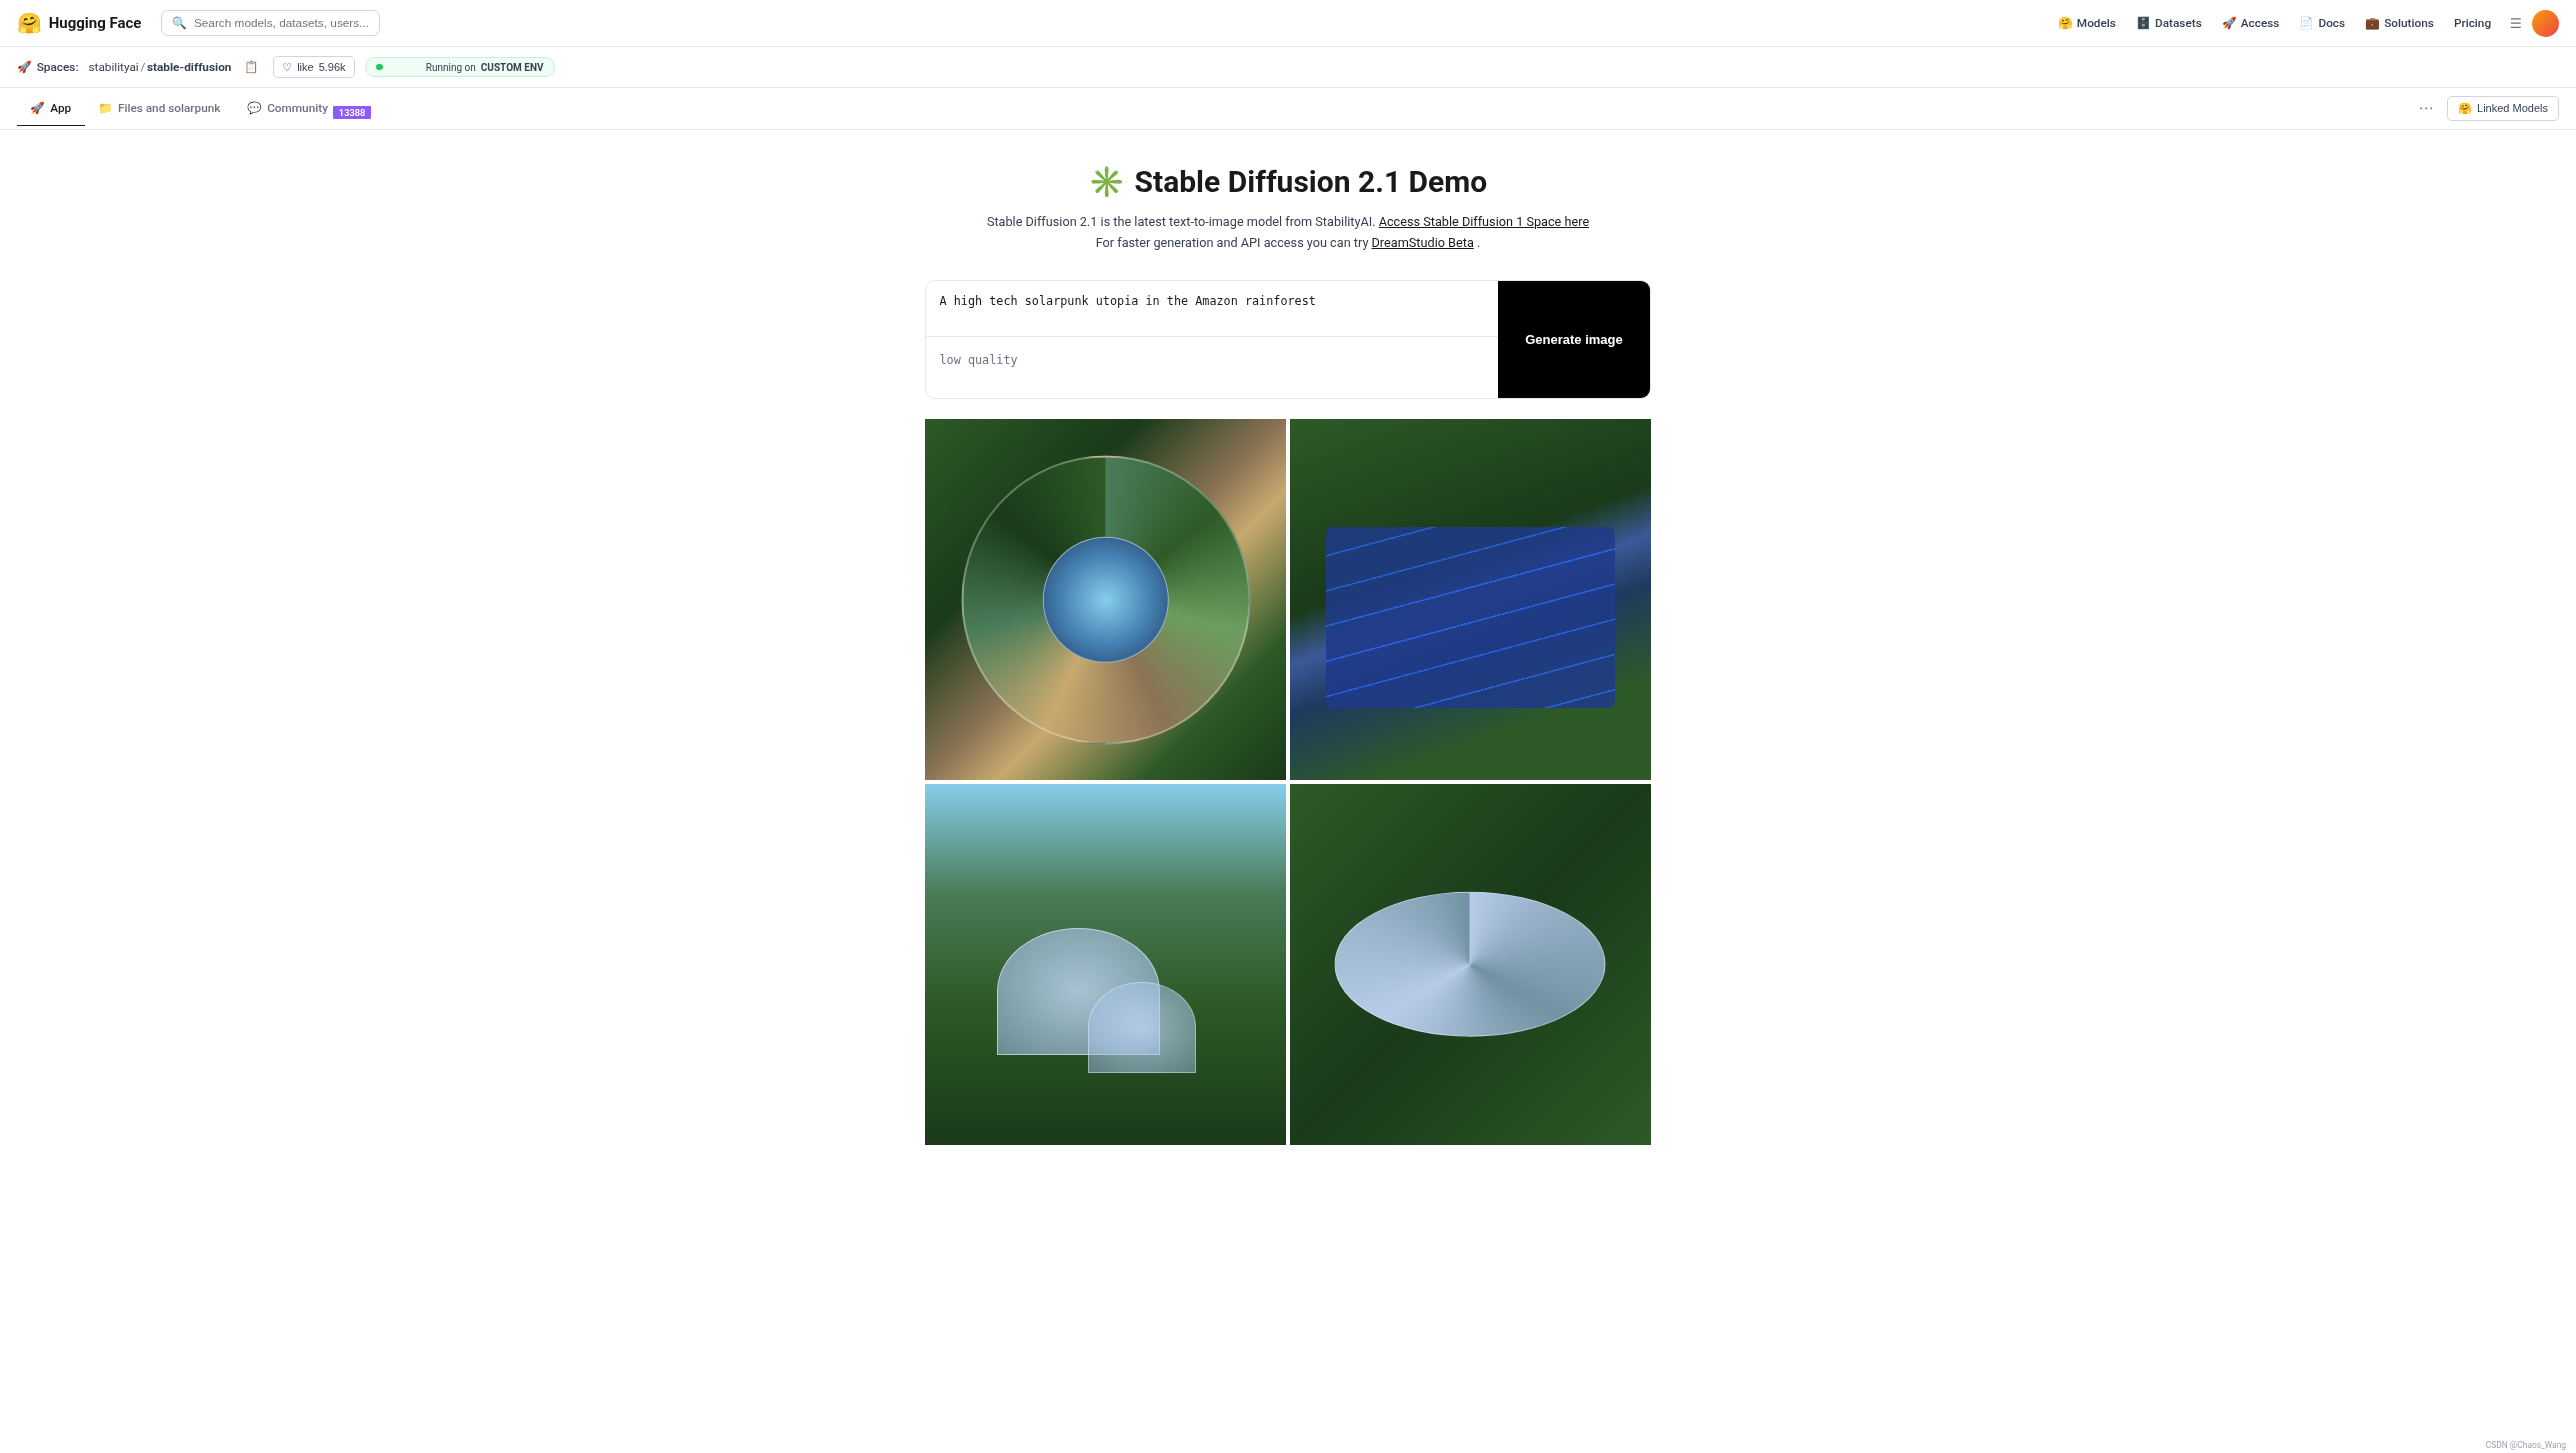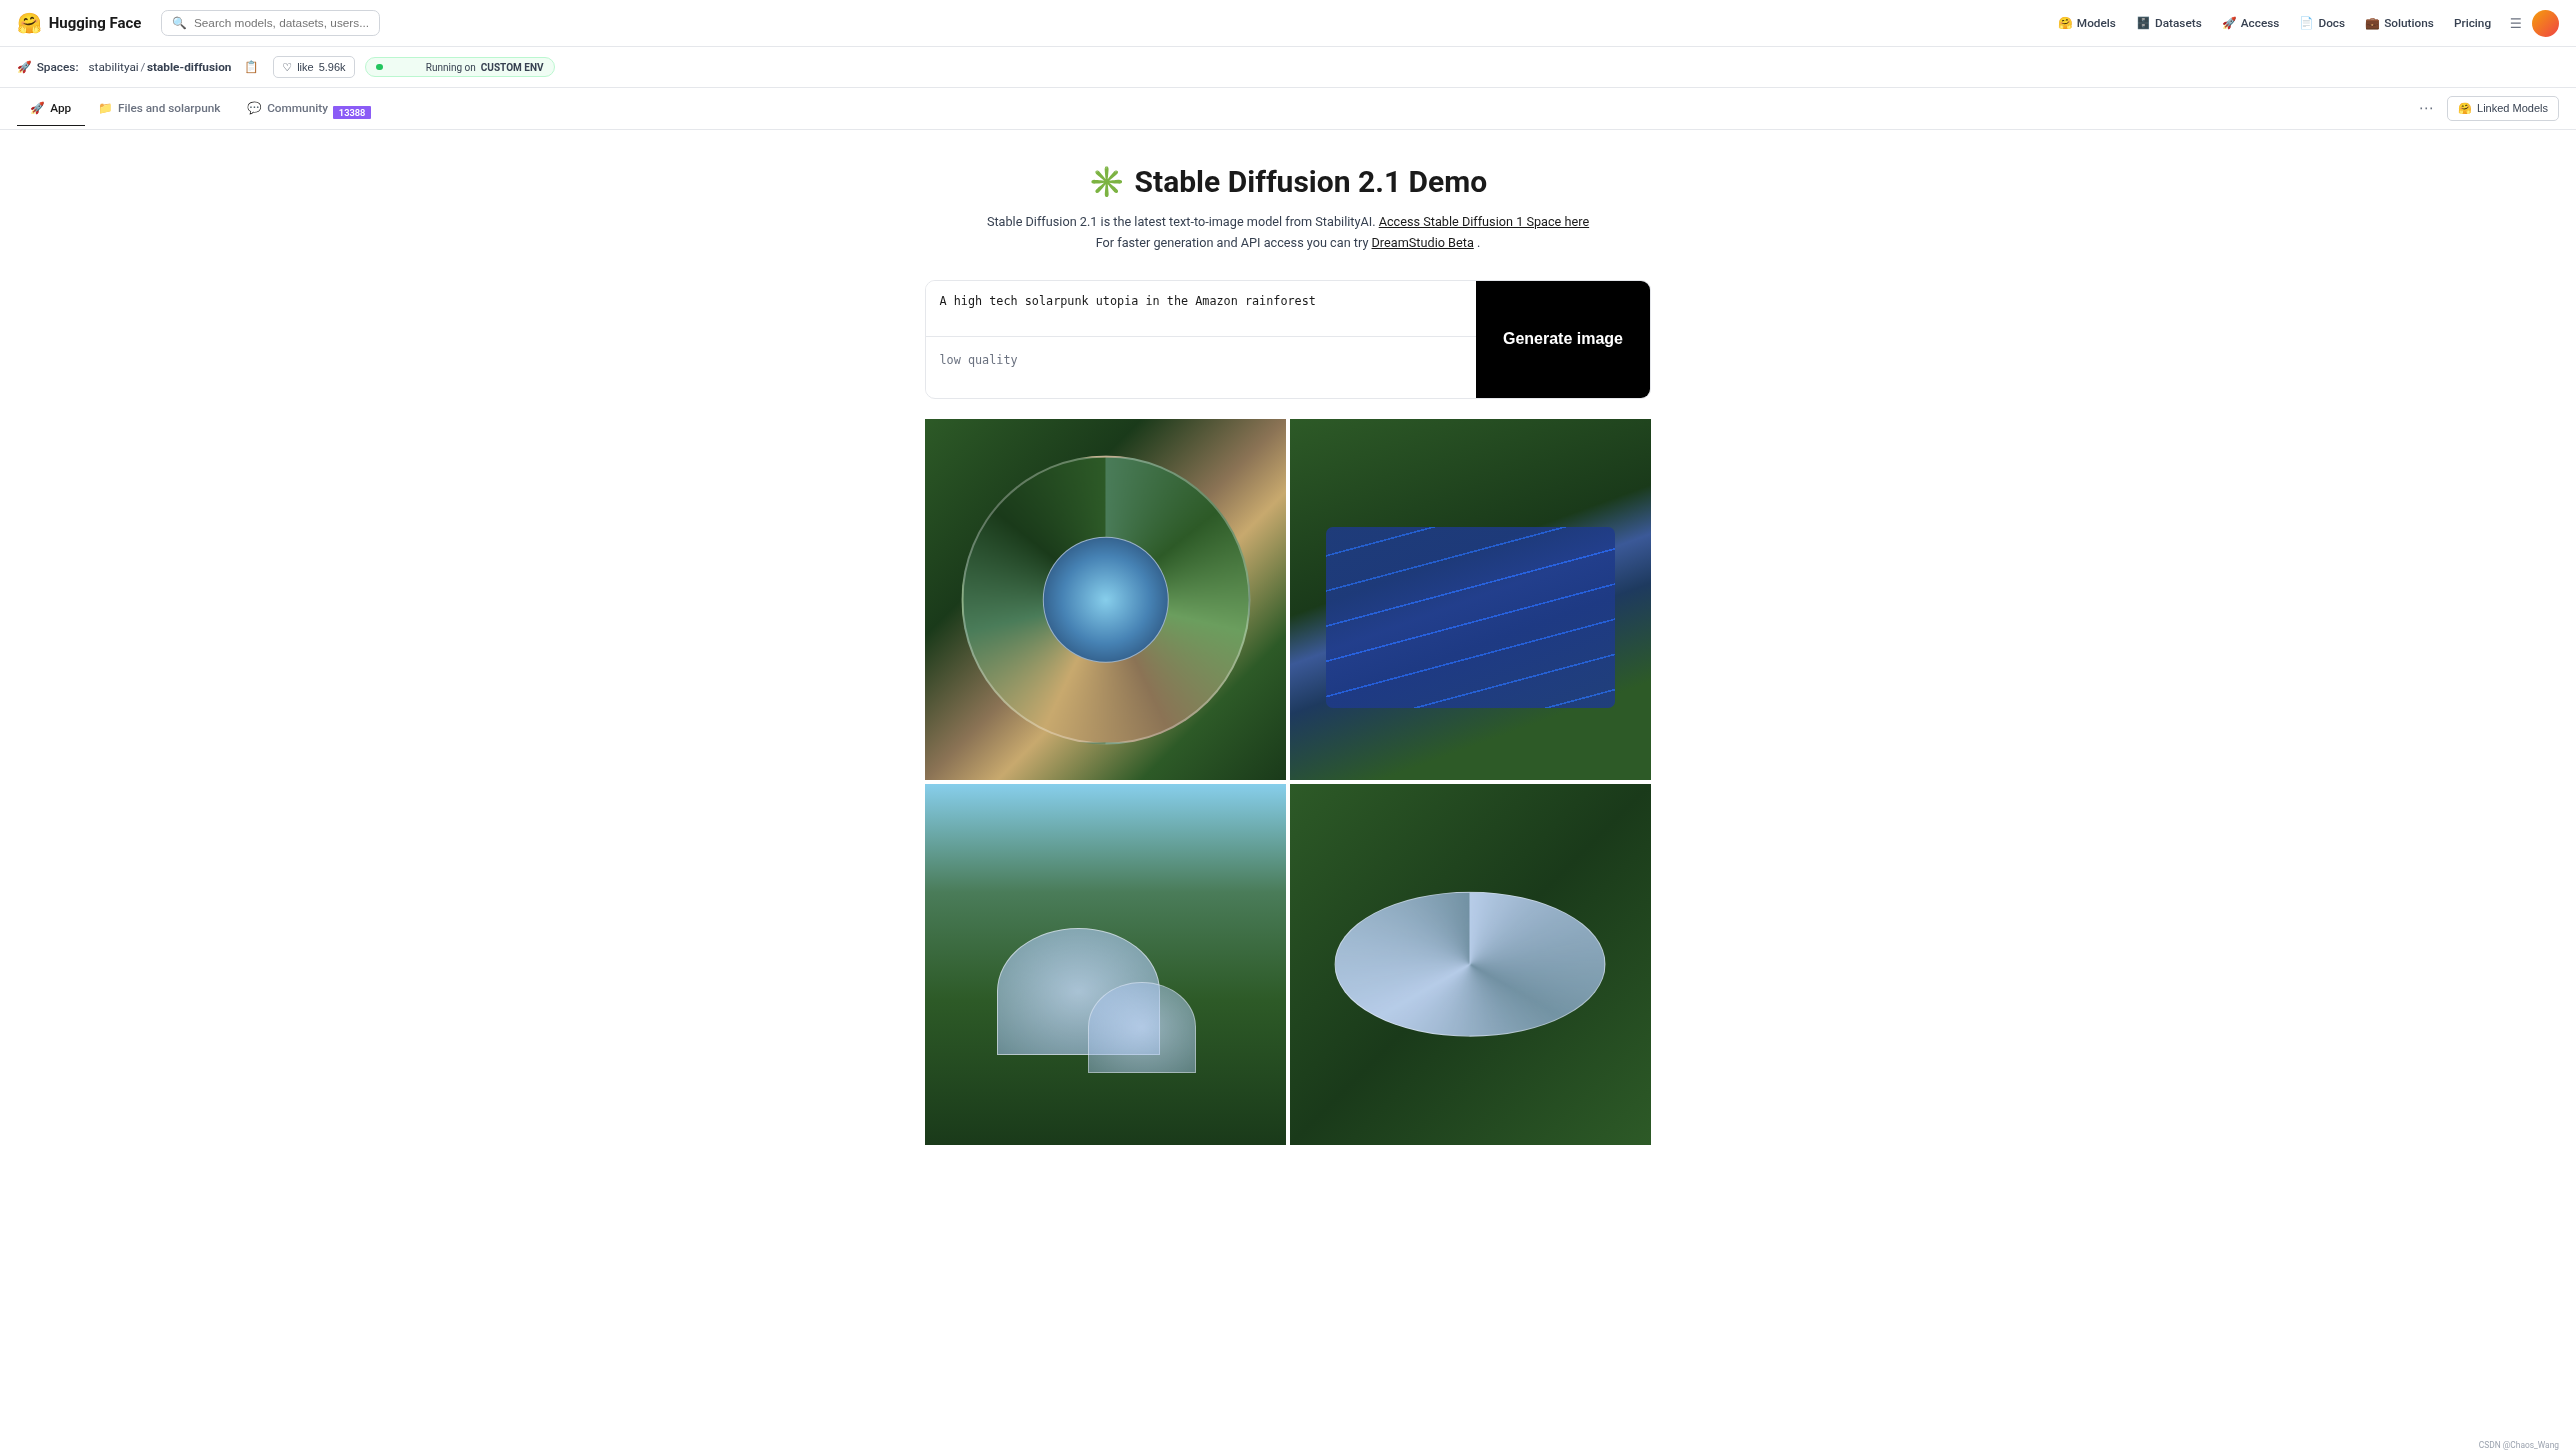--- a/index.html
+++ b/index.html
@@ -94,21 +94,21 @@
     .prompt-input {
       width: 100%; border: none; border-bottom: 0.8px solid #e5e7eb;
       padding: 13.5px; font-size: 11.8px; outline: none; color: #1a1a1a; resize: none;
     }
     .negative-input {
       width: 100%; border: none; padding: 13.5px; font-size: 11.8px;
       outline: none; color: #6b7280; resize: none;
     }
     .generate-btn {
       background: #000; color: #fff; border: none; cursor: pointer;
-      padding: 0 27px; font-size: 16px; font-weight: 600; min-width: 152px;
+      padding: 0 27px; font-size: 13px; font-weight: 600; min-width: 152px;
       border-radius: 0;
     }
 
     
     .image-grid { display: grid; grid-template-columns: 1fr 1fr; gap: 3.4px; }
     .image-cell {
       aspect-ratio: 1; overflow: hidden; background: #1a1a1a;
       display: flex; align-items: center; justify-content: center;
     }
     .image-placeholder { width: 100%; height: 100%; position: relative; overflow: hidden; }
@@ -158,21 +158,21 @@
 
     
     .img4 { background: linear-gradient(135deg, #2d5a27 0%, #1a3a1a 50%, #2d5a27 100%); }
     .img4-disc {
       position: absolute; top: 50%; left: 50%; transform: translate(-50%, -50%);
       width: 75%; height: 40%; border-radius: 50%;
       background: conic-gradient(from 0deg, rgba(200,220,255,0.9), rgba(150,180,220,0.7), rgba(200,220,255,0.9), rgba(150,180,220,0.7));
       border: 1.7px solid rgba(255,255,255,0.4);
     }
 
-    .footer-credit { position: fixed; bottom: 3.4px; right: 17px; font-size: 8.4px; color: #9ca3af; }
+    .footer-credit { position: fixed; bottom: 3.4px; right: 10px; font-size: 8.4px; color: #9ca3af; }
   </style>
 </head>
 <body>
 
 <nav class="navbar">
   <div class="navbar-brand">
     <span class="logo">🤗</span>
     <span>Hugging Face</span>
   </div>
 

